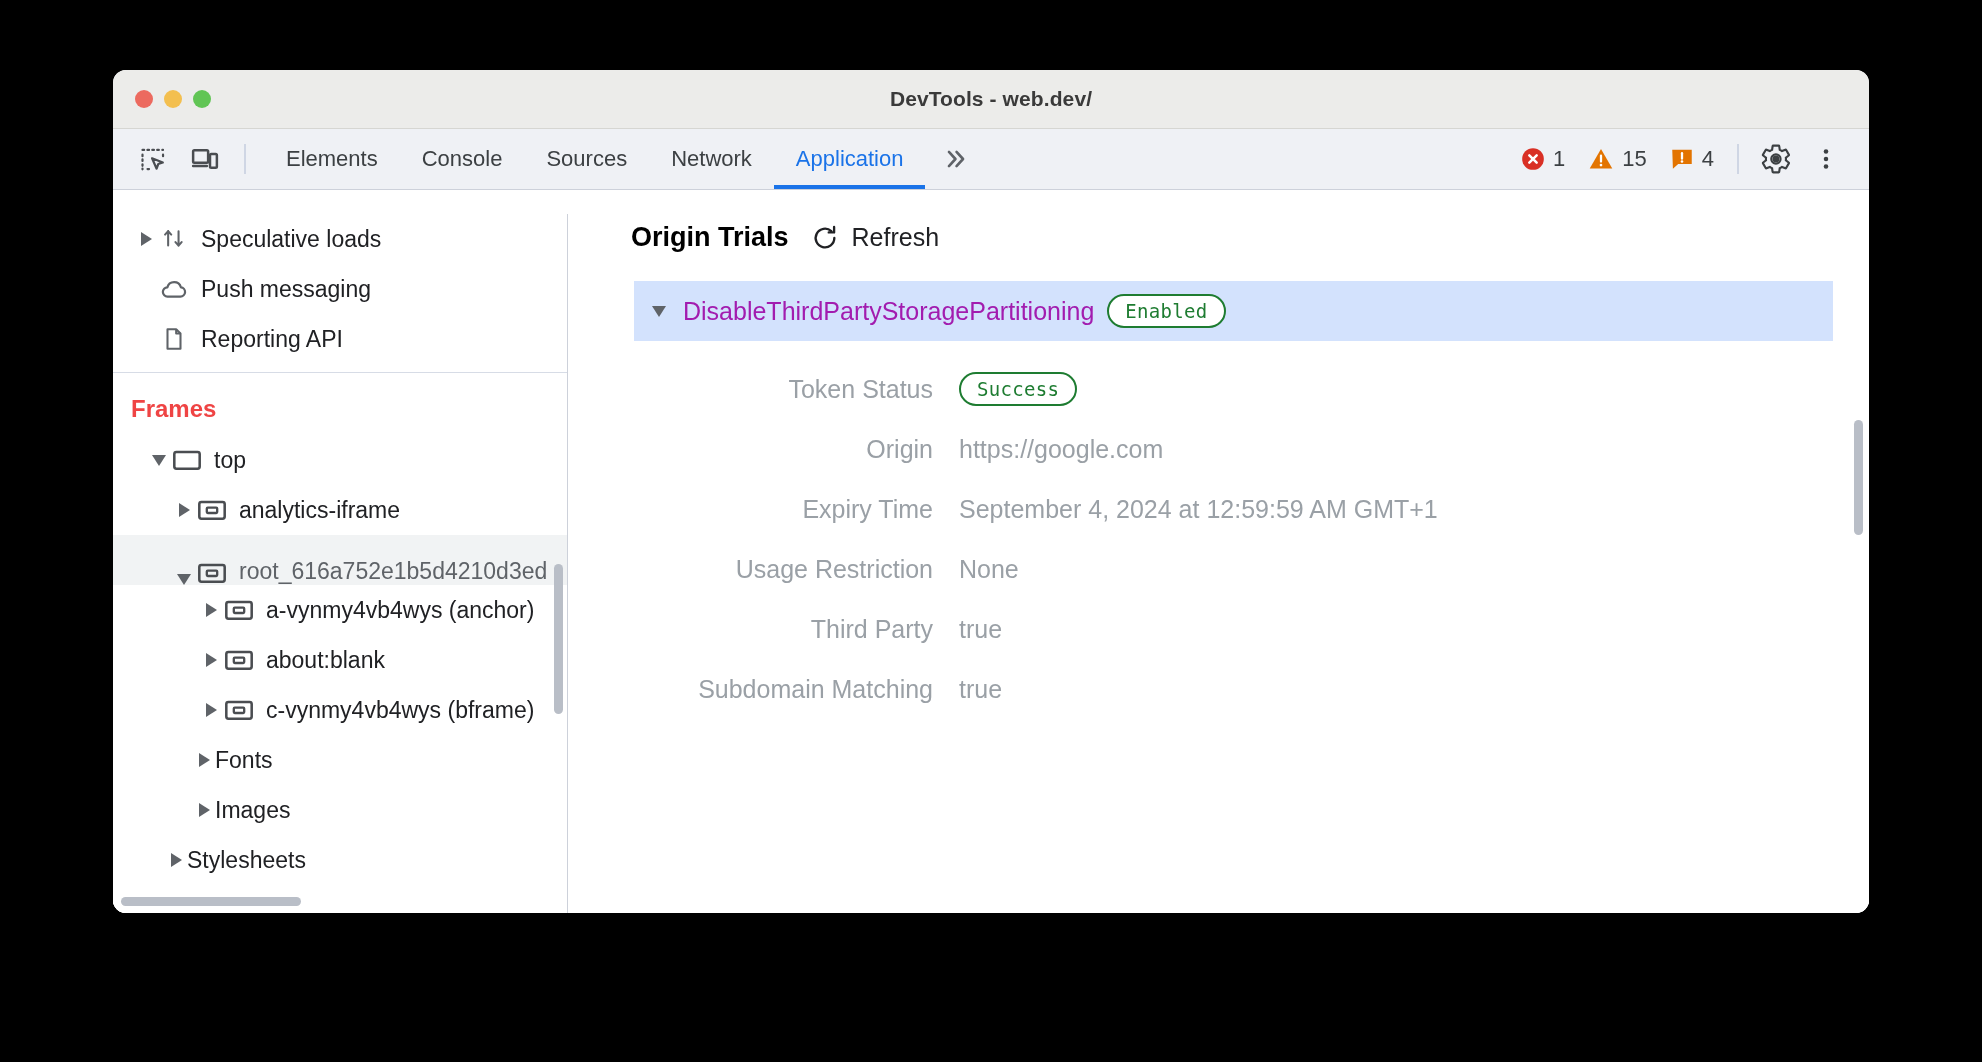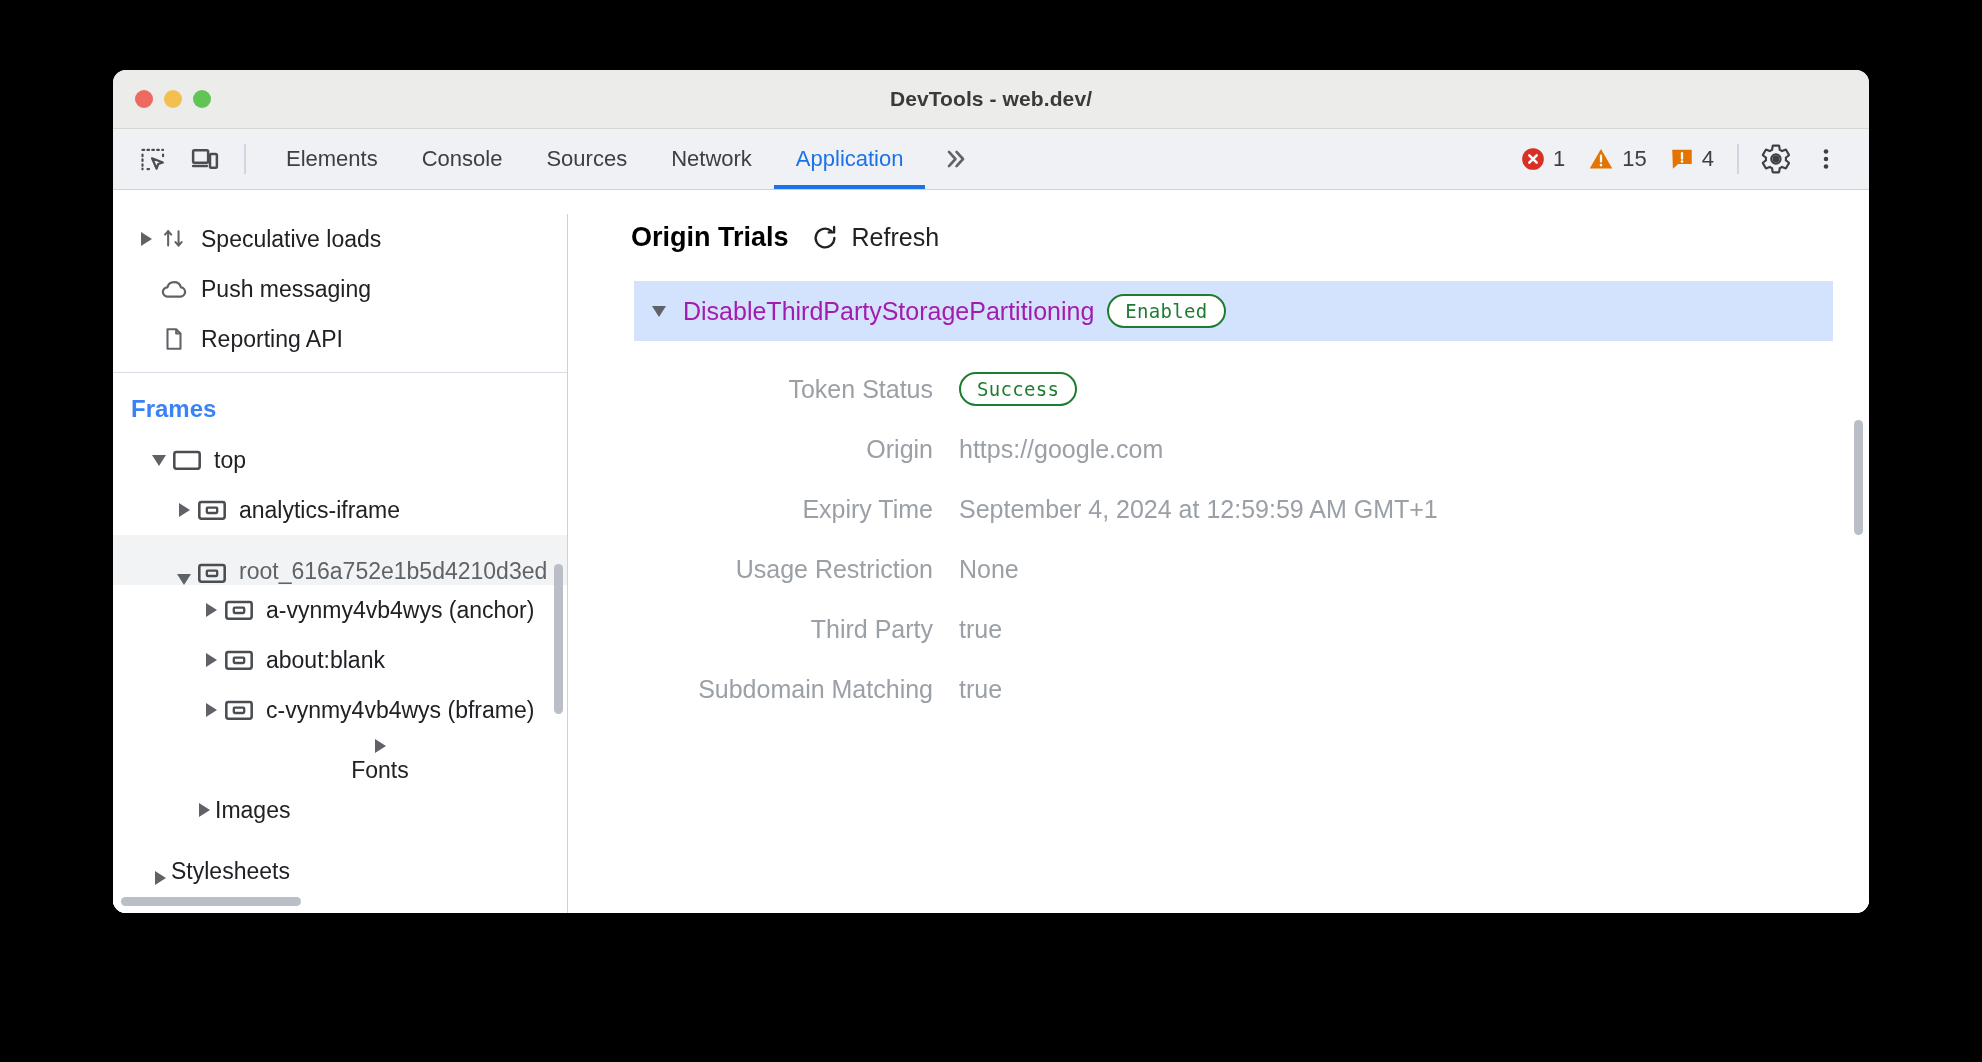--- a/index.html
+++ b/index.html
@@ -198,21 +198,21 @@
   .t-label { overflow: hidden; }
 
   .side-divider {
     height: 1px;
     background: #d7dce6;
     margin: 8px 0 0 0;
   }
   .frames-head {
     font-size: 24px;
     font-weight: bold;
-    color: #3b82f6;
+    color: #ef4444;
     padding: 22px 0 12px 18px;
   }
 
   
   .v-thumb {
     position: absolute;
     right: 4px;
     width: 9px;
     border-radius: 5px;
     background: #b9bec7;
@@ -549,35 +549,35 @@
               </span>
             <span class="t-icon">
               <svg width="30" height="24" viewBox="0 0 26 20">
                 <rect x="2" y="3" width="22" height="14.5" rx="1.8" fill="none" stroke="#4a4d51" stroke-width="2.2"></rect>
                 <rect x="8.5" y="8" width="9" height="4.6" rx="0.8" fill="none" stroke="#4a4d51" stroke-width="2"></rect>
               </svg>
             </span>
             <span class="t-label">c-vynmy4vb4wys (bframe)</span>
           </div>
 
-          <div class="tree-row" style="padding-left:80px;flex-direction:column;">
+          <div class="tree-row" style="padding-left:80px;">
             <span class="arrow">
                 <i class="tri-right"></i>
               </span>
             <span class="t-label">Fonts</span>
           </div>
 
           <div class="tree-row" style="padding-left:80px;">
             <span class="arrow">
                 <i class="tri-right"></i>
               </span>
             <span class="t-label">Images</span>
           </div>
 
-          <div class="tree-row" style="padding-left:36px;align-items:flex-end;">
+          <div class="tree-row" style="padding-left:52px;">
             <span class="arrow">
                 <i class="tri-right"></i>
               </span>
             <span class="t-label">Stylesheets</span>
           </div>
 
           <div class="v-thumb" style="top:350px; height:150px;"></div>
         </div>
 
         <div class="h-scroll">

